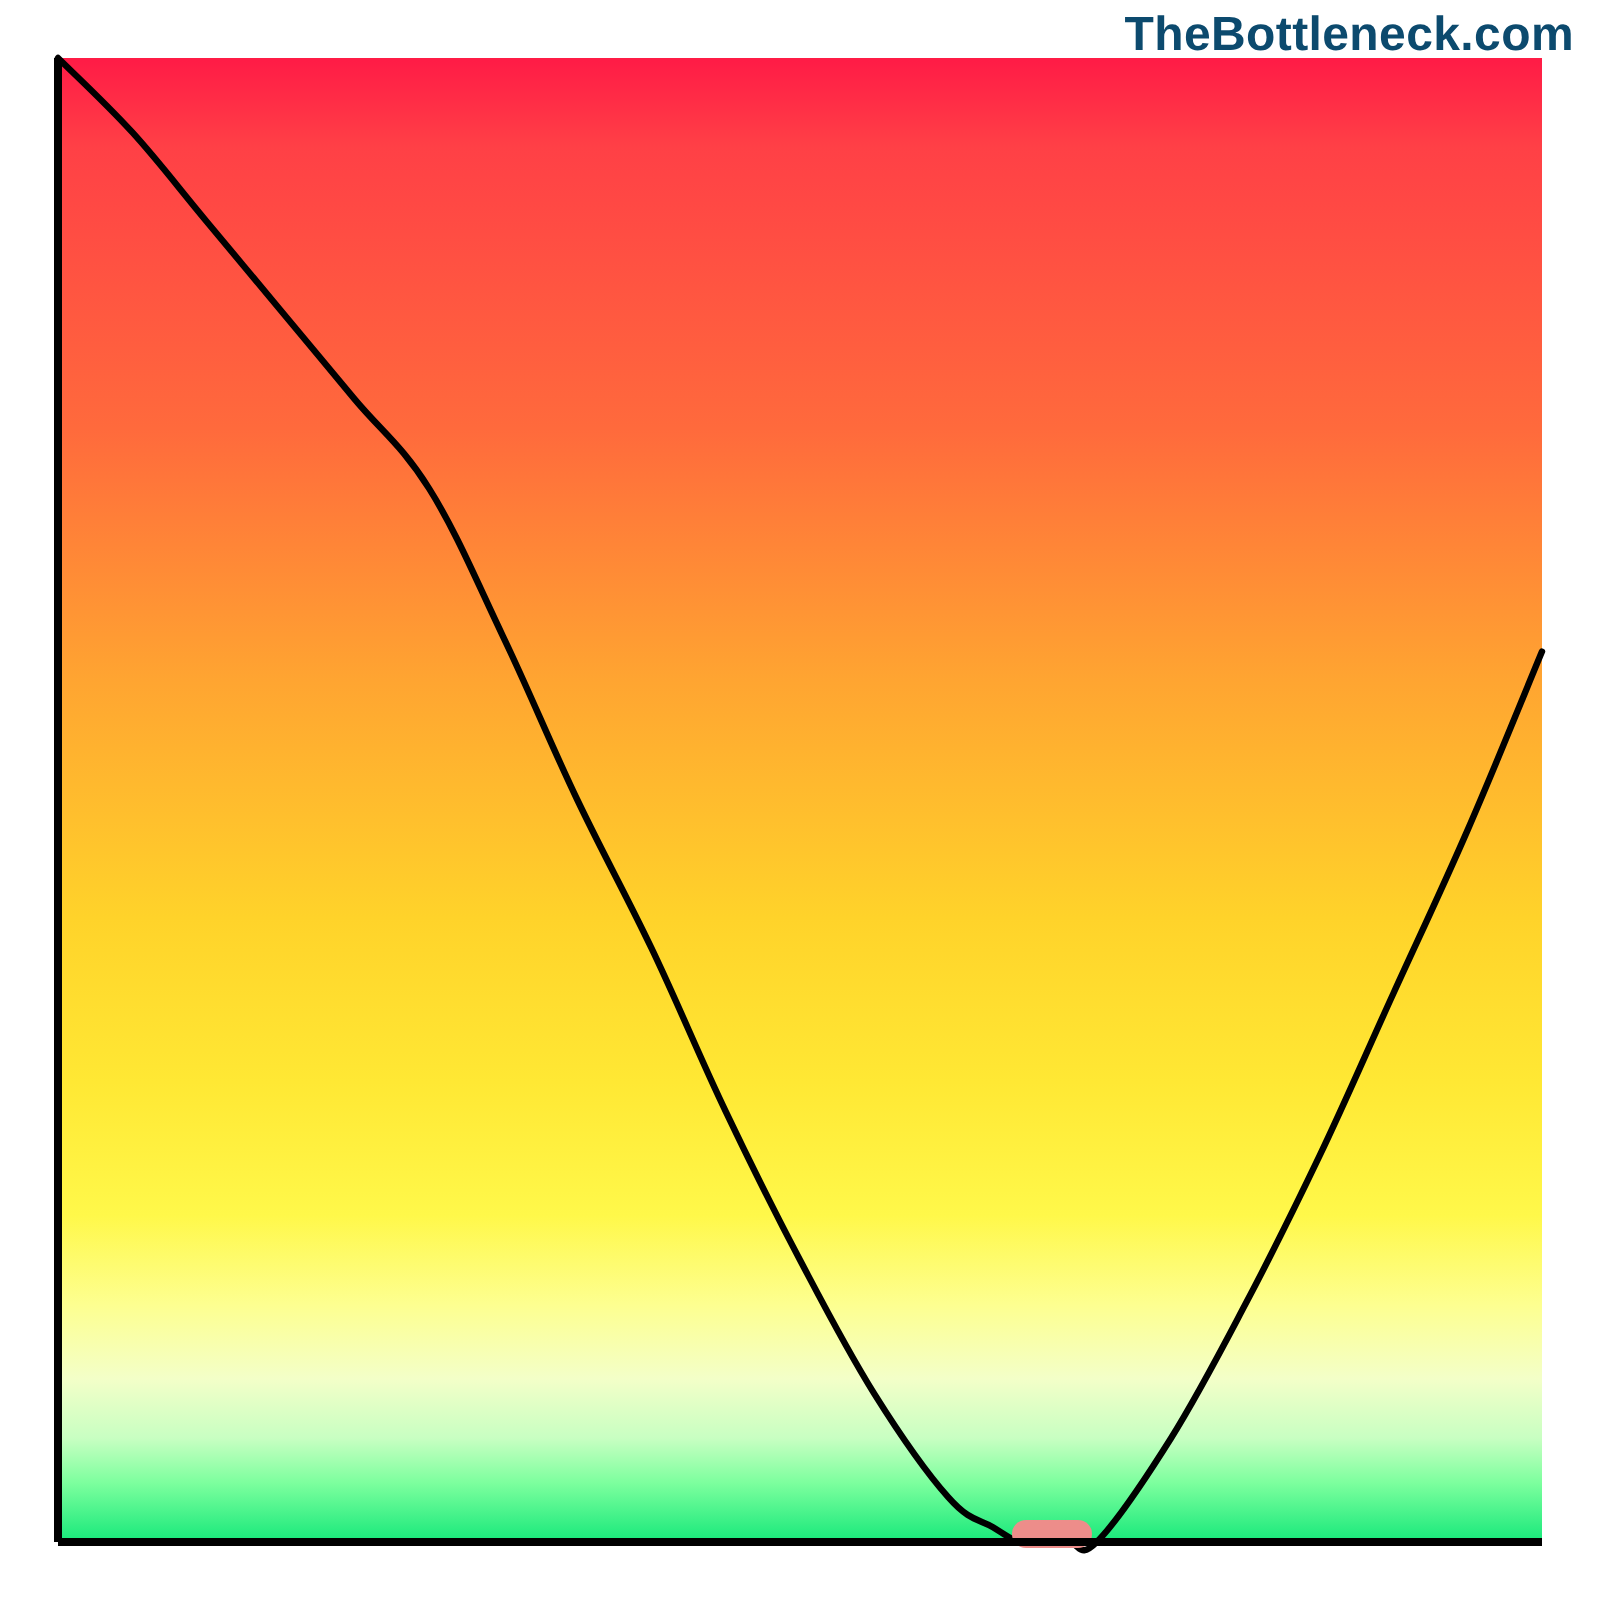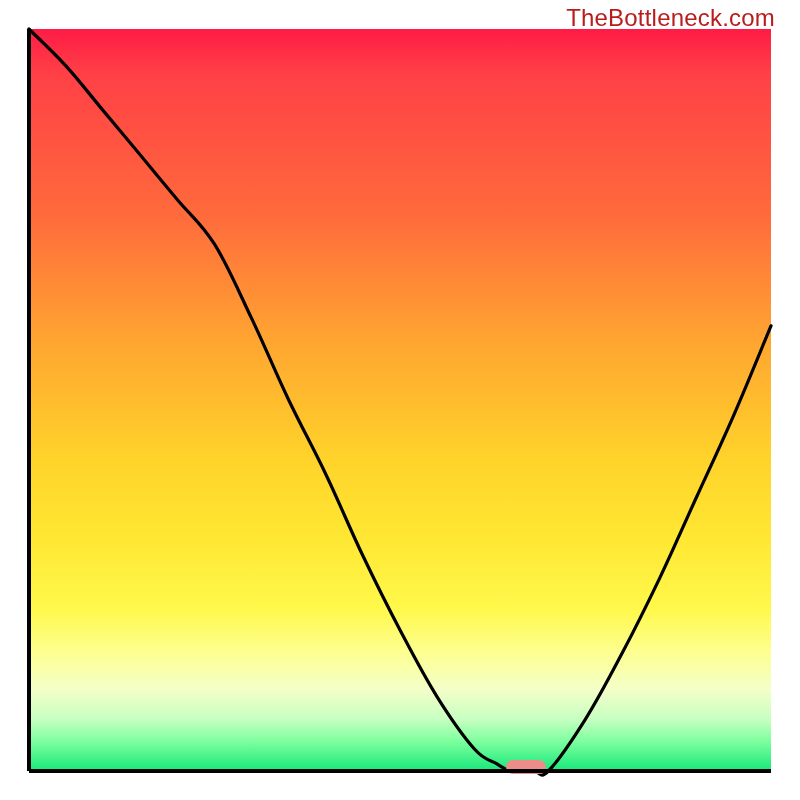--- a/index.html
+++ b/index.html
@@ -12,24 +12,24 @@
     overflow: hidden;
   }
   .wrap {
     position: relative;
     width: 800px;
     height: 800px;
   }
   .watermark {
     position: absolute;
     top: 4px;
-    right: 25px;
+    right: 13px;
     font-size: 24px;
-    font-weight: 400;
-    color: #b91c1c;
+    font-weight: 700;
+    color: #0c4a6e;
     letter-spacing: 0.2px;
     z-index: 10;
   }
   .chart-area {
     position: absolute;
     left: 29px;
     top: 29px;
     width: 742px;
     height: 742px;
   }

